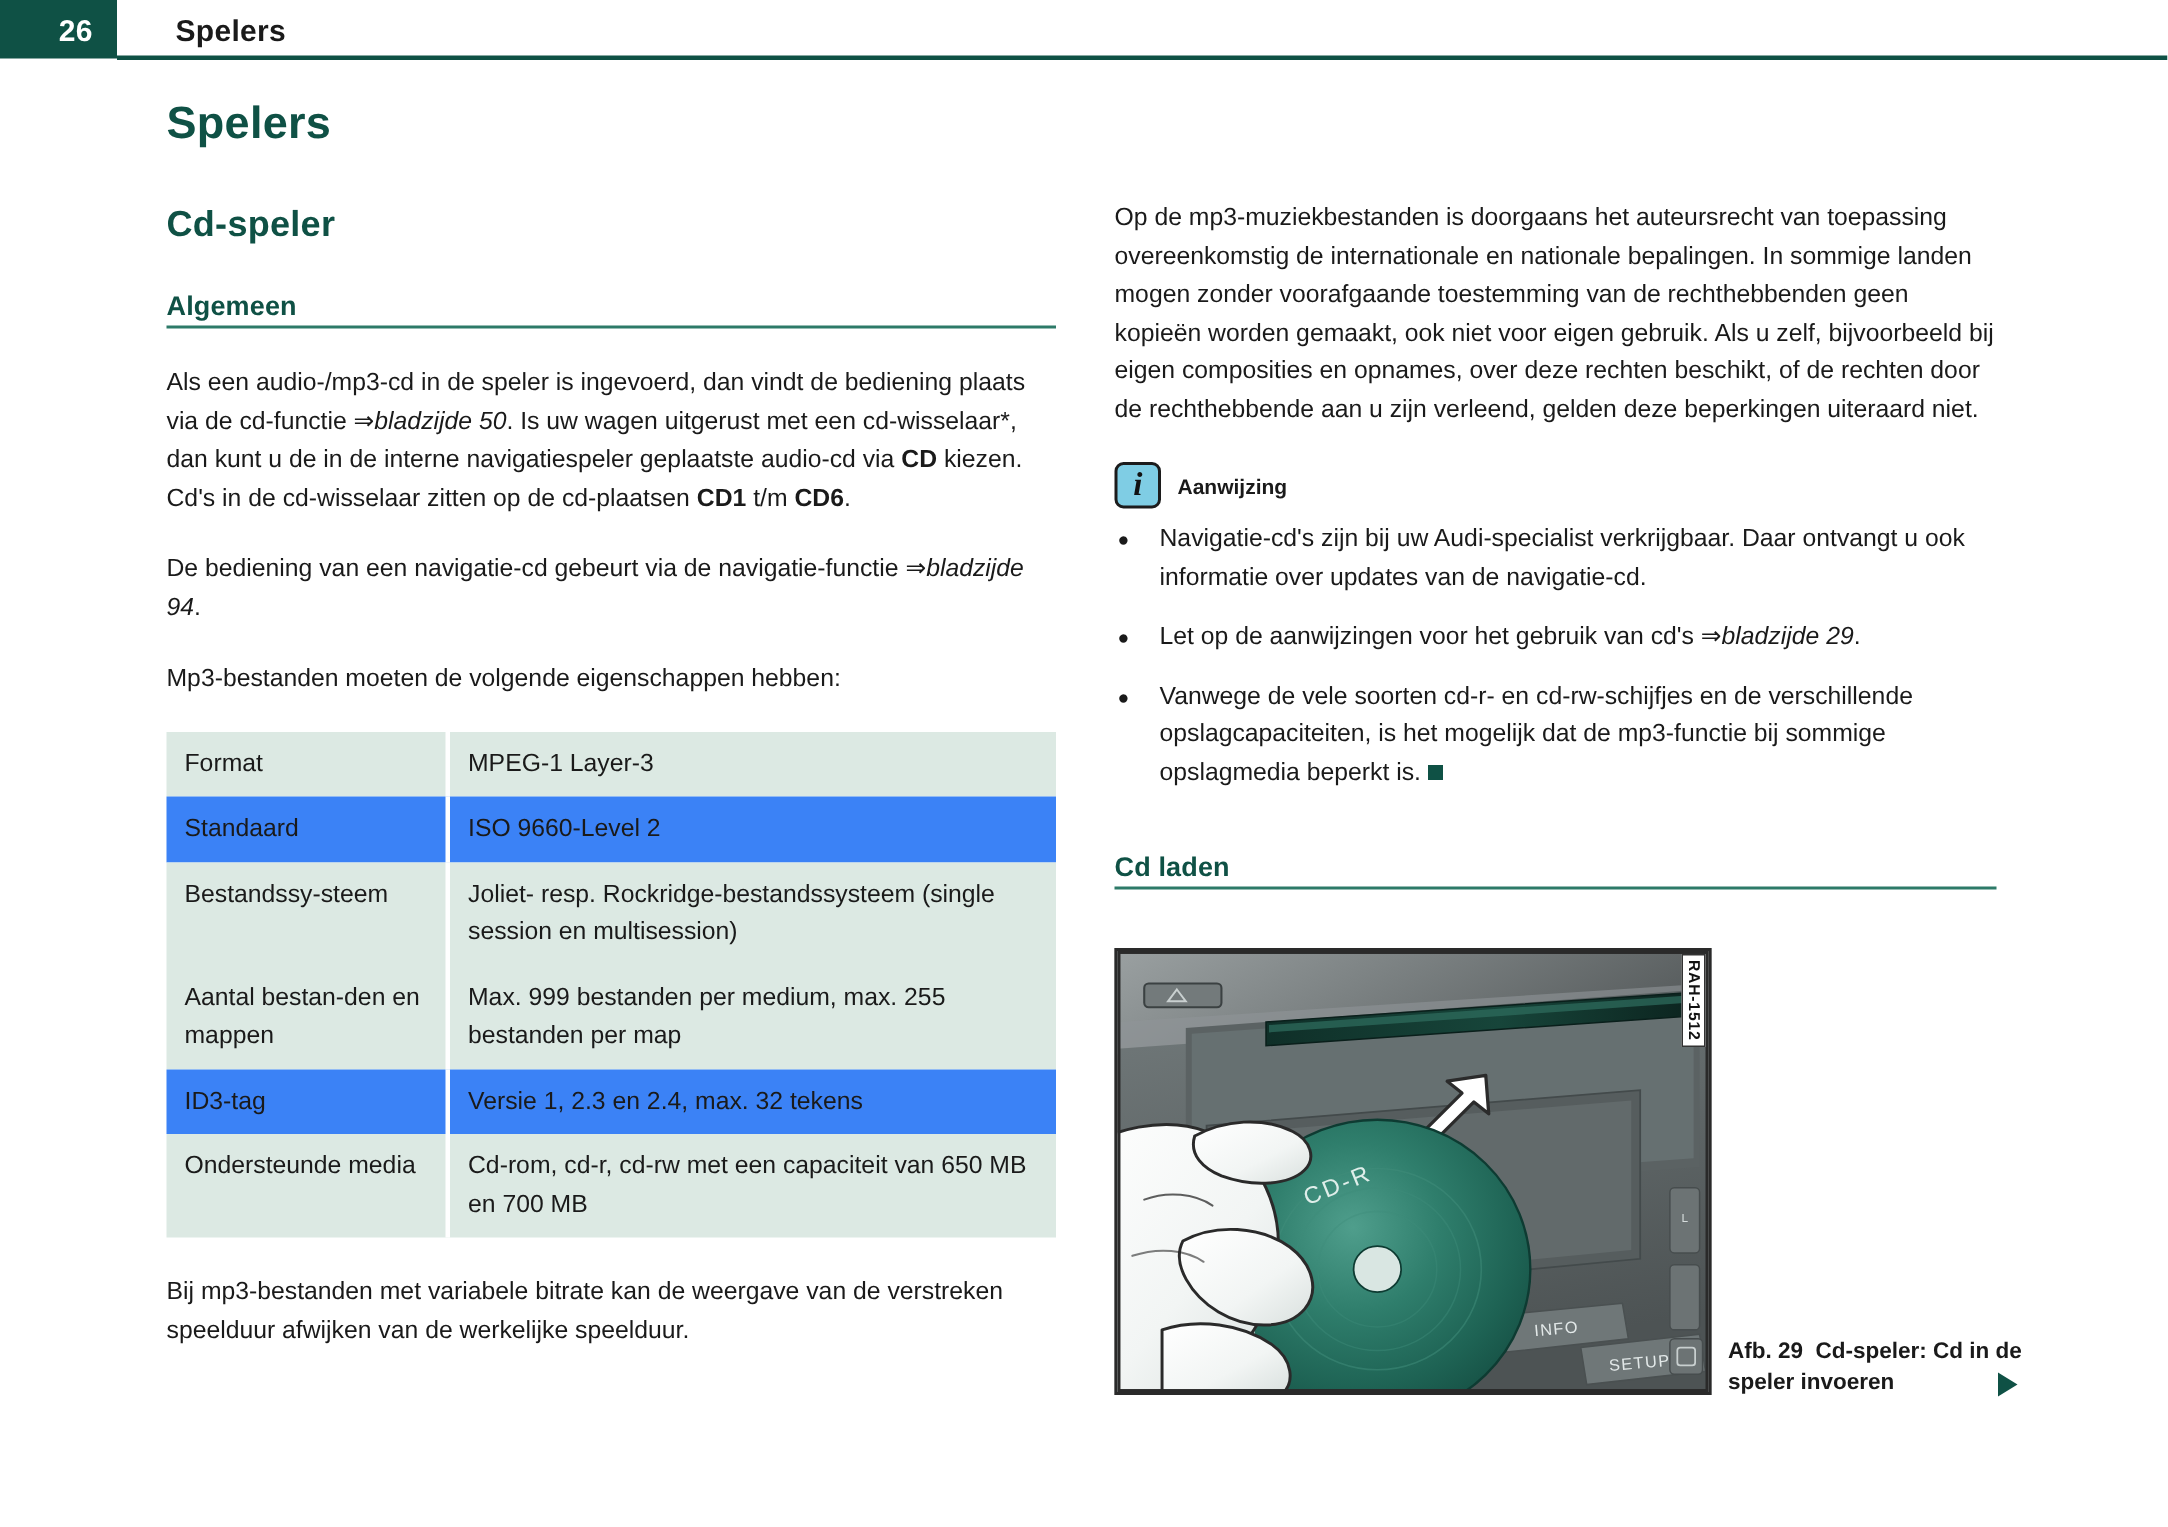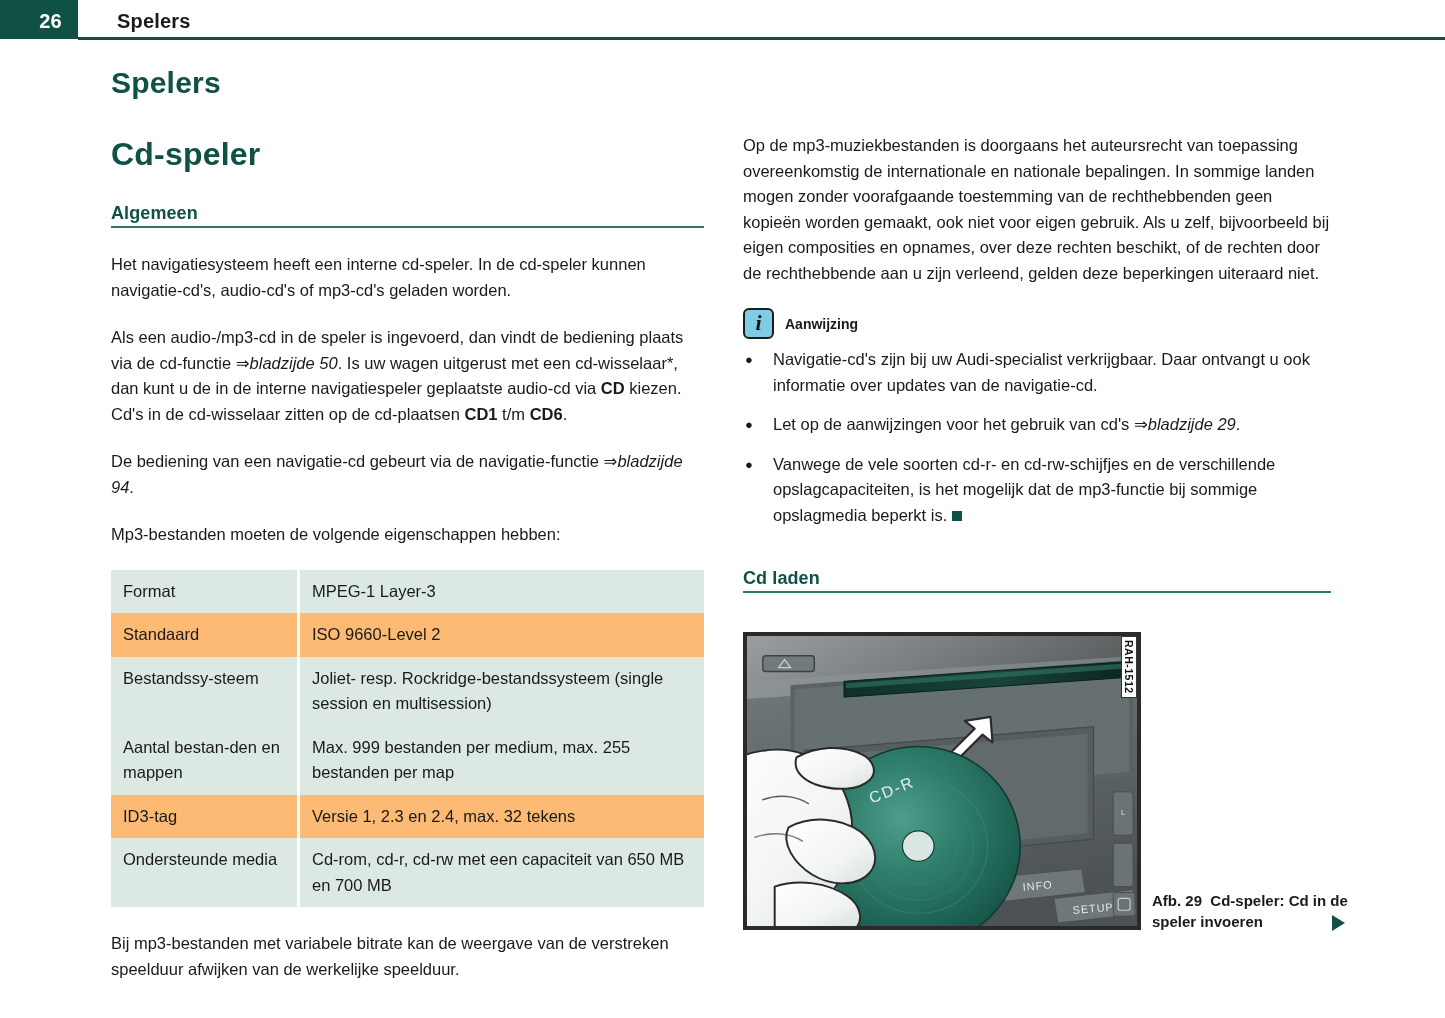--- a/index.html
+++ b/index.html
@@ -71,21 +71,21 @@
   
   .h1-title {
     color: #0f5145;
     font-size: 30px;
     font-weight: bold;
     margin: 0 0 36px 0;
     letter-spacing: 0.2px;
   }
   .h2-title {
     color: #0f5145;
-    font-size: 32px;
+    font-size: 24px;
     font-weight: bold;
     margin: 0 0 30px 0;
     letter-spacing: 0.2px;
   }
   .h3-title {
     color: #0f5145;
     font-size: 18px;
     font-weight: bold;
     margin: 0 0 2px 0;
     letter-spacing: 0.1px;
@@ -118,21 +118,21 @@
   }
   table.spec td {
     font-size: 16.5px;
     line-height: 25.5px;
     padding: 9px 12px 9px 12px;
     vertical-align: top;
     color: #1a1a1a;
   }
   table.spec td.key { width: 162px; }
   table.spec tr.light td { background: #dce9e3; }
-  table.spec tr.dark  td { background: #fdba74; }
+  table.spec tr.dark  td { background: #3b82f6; }
   table.spec td.key {
     border-right: 3px solid #ffffff;
   }
 
   
   .note-head {
     display: flex;
     align-items: center;
     margin: 0 0 8px 0;
   }
@@ -252,21 +252,20 @@
 
 <div class="col-left">
 
   <h1 class="h1-title">Spelers</h1>
 
   <h2 class="h2-title">Cd-speler</h2>
 
   <h3 class="h3-title">Algemeen</h3>
   <div class="h3-rule"></div>
 
-  <p class="body">Het navigatiesysteem heeft een interne cd-speler. In de cd-speler kunnen navigatie-cd's, audio-cd's of mp3-cd's geladen worden.</p>
 
   <p class="body">
     <span>Als een audio-/mp3-cd in de speler is ingevoerd, dan vindt de bediening plaats via de cd-functie </span><span class="arrow-glyph">⇒</span><span class="it">bladzijde 50</span><span>. Is uw wagen uitgerust met een cd-wisselaar*, dan kunt u de in de interne navigatiespeler geplaatste audio-cd via </span><span class="bd">CD</span><span> kiezen. Cd's in de cd-wisselaar zitten op de cd-plaatsen </span><span class="bd">CD1</span><span> t/m </span><span class="bd">CD6</span><span>.</span>
   </p>
 
   <p class="body">
     <span>De bediening van een navigatie-cd gebeurt via de navigatie-functie </span><span class="arrow-glyph">⇒</span><span class="it">bladzijde 94</span><span>.</span>
   </p>
 
   <p class="body">Mp3-bestanden moeten de volgende eigenschappen hebben:</p>

